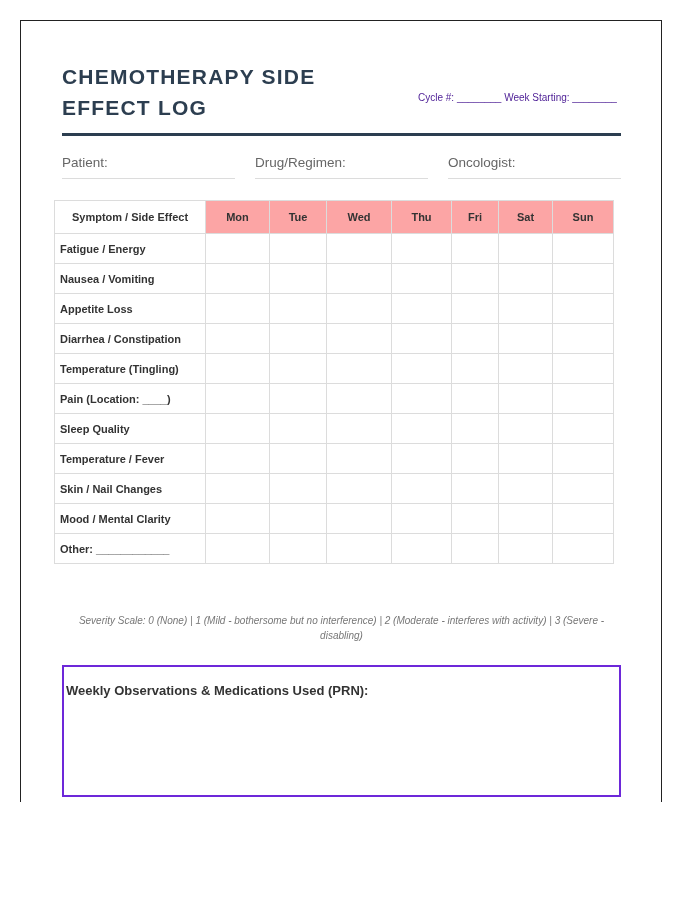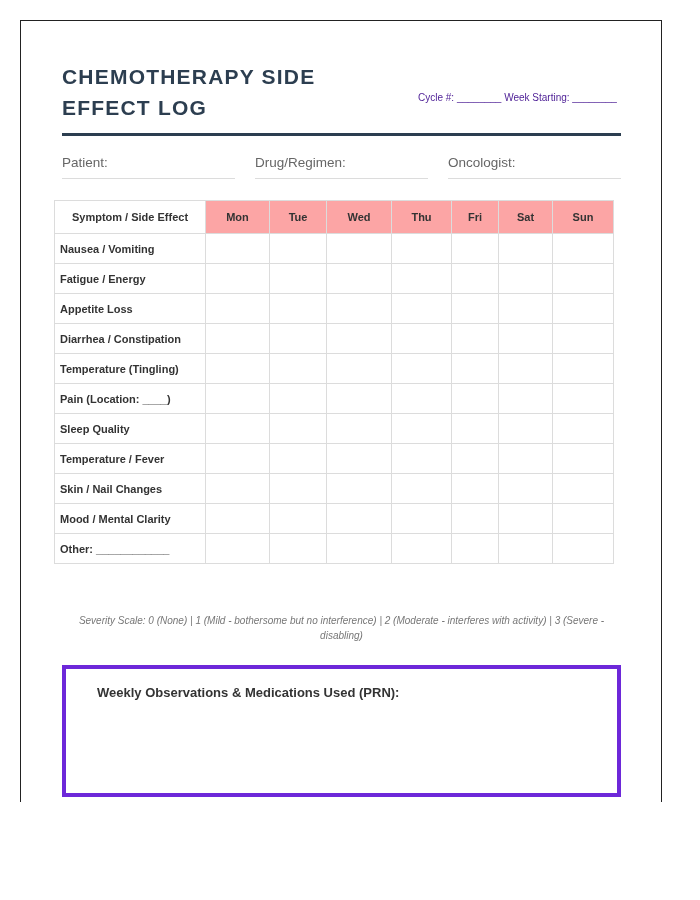--- a/index.html
+++ b/index.html
@@ -84,22 +84,22 @@
       position: absolute; left: 41px; top: 592px;
       width: 559px;
       text-align: center;
       font-size: 10px; font-style: italic;
       color: #777; line-height: 15px;
     }
 
     .observations {
       position: absolute; left: 41px; top: 644px;
       width: 559px; height: 132px;
-      border: 4px solid #6d28d9;
-      padding: 16px 31px;
+      border: 2px solid #6d28d9;
+      padding: 16px 2px;
     }
     .observations .obs-title {
       font-size: 13px; font-weight: bold; color: #333;
     }
   </style>
 </head>
 <body>
 
 <div class="page">
   <div class="header">
@@ -135,31 +135,31 @@
         <th>Tue</th>
         <th>Wed</th>
         <th>Thu</th>
         <th>Fri</th>
         <th>Sat</th>
         <th>Sun</th>
       </tr>
     </thead>
     <tbody id="log-body">
         <tr>
+          <td>Fatigue / Energy</td>
+          <td class="cell"></td>
+          <td class="cell"></td>
+          <td class="cell"></td>
+          <td class="cell"></td>
+          <td class="cell"></td>
+          <td class="cell"></td>
+          <td class="cell"></td>
+        </tr>
+        <tr>
           <td>Nausea / Vomiting</td>
-          <td class="cell"></td>
-          <td class="cell"></td>
-          <td class="cell"></td>
-          <td class="cell"></td>
-          <td class="cell"></td>
-          <td class="cell"></td>
-          <td class="cell"></td>
-        </tr>
-        <tr>
-          <td>Fatigue / Energy</td>
           <td class="cell"></td>
           <td class="cell"></td>
           <td class="cell"></td>
           <td class="cell"></td>
           <td class="cell"></td>
           <td class="cell"></td>
           <td class="cell"></td>
         </tr>
         <tr>
           <td>Appetite Loss</td>

